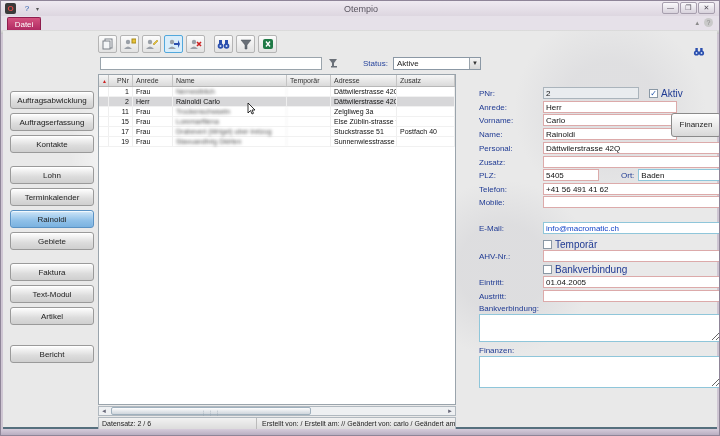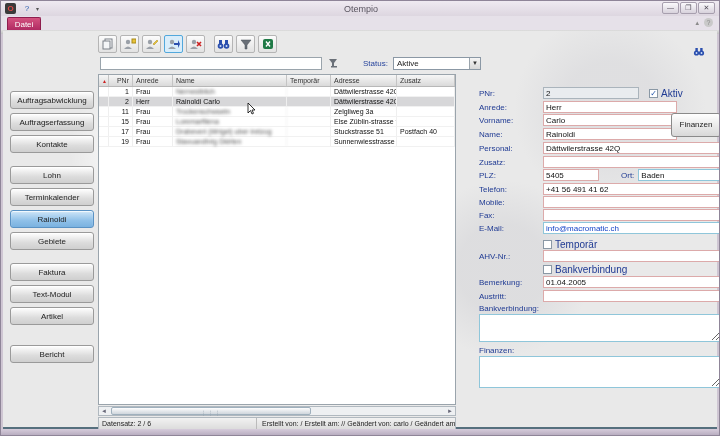--- a/index.html
+++ b/index.html
@@ -361,44 +361,40 @@
         <input class="fin bblue" value="Baden" style="">
       </div>
       <div class="frow" style="top:136px">
         <div class="flabel">Telefon:</div>
         <input class="fin" value="+41 56 491 41 62" style="">
       </div>
       <div class="frow" style="top:149px">
         <div class="flabel">Mobile:</div>
         <input class="fin" value="" style="">
       </div>
-      <div class="frow" style="top:162px">
-        <div class="flabel">Fax:</div>
-        <input class="fin" value="" style="">
-      </div>
       <div class="frow" style="top:175px">
         <div class="flabel">E-Mail:</div>
         <input class="fin bblue email" value="info@macromatic.ch" style="">
       </div>
       <div class="frow" style="top:191px">
         <div class="flabel"></div>
         <span class="cb"></span>
         <span class="cblbl">Temporär</span>
       </div>
       <div class="frow" style="top:203px">
         <div class="flabel">AHV-Nr.:</div>
         <input class="fin" value="" style="">
       </div>
       <div class="frow" style="top:216px">
         <div class="flabel"></div>
         <span class="cb"></span>
         <span class="cblbl">Bankverbindung</span>
       </div>
       <div class="frow" style="top:229px">
-        <div class="flabel">Bemerkung:</div>
+        <div class="flabel">Eintritt:</div>
         <input class="fin" value="01.04.2005" style="">
       </div>
       <div class="frow" style="top:243px">
         <div class="flabel">Austritt:</div>
         <input class="fin" value="" style="">
       </div>
       <div class="sectlbl" style="top:257px">Bankverbindung:</div>
       <textarea class="farea" style="top: 267px; height: 28px;"></textarea>
       <div class="sectlbl" style="top:299px">Finanzen:</div>
       <textarea class="farea" style="top: 309px; height: 32px;"></textarea>

